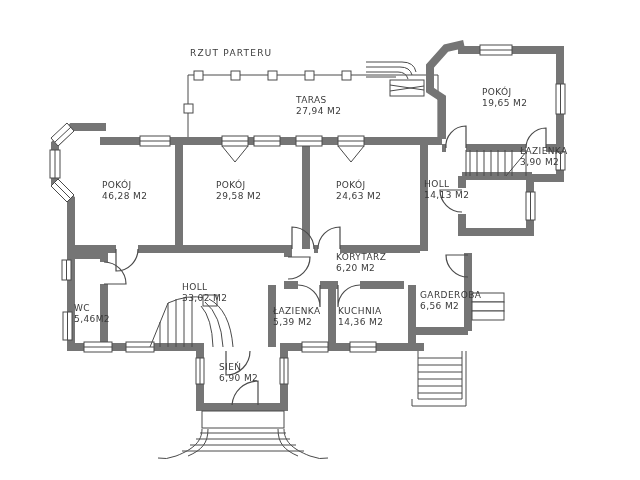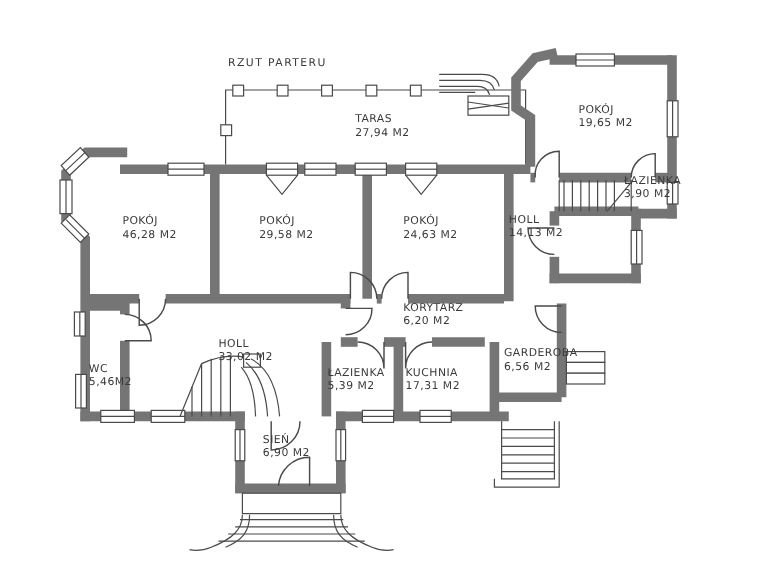--- a/index.html
+++ b/index.html
@@ -279,21 +279,21 @@
     <span class="area">33,02 M2</span>
   </div>
 
   <div class="lbl" style="left:273px;top:306px">
     <span>ŁAZIENKA</span>
     <span class="area">5,39 M2</span>
   </div>
 
   <div class="lbl" style="left:338px;top:306px">
     <span>KUCHNIA</span>
-    <span class="area">17,31 M2</span>
+    <span class="area">14,36 M2</span>
   </div>
 
   <div class="lbl" style="left:420px;top:290px">
     <span>GARDEROBA</span>
     <span class="area">6,56 M2</span>
   </div>
 
   <div class="lbl" style="left:219px;top:362px">
     <span>SIEŃ</span>
     <span class="area">6,90 M2</span>

